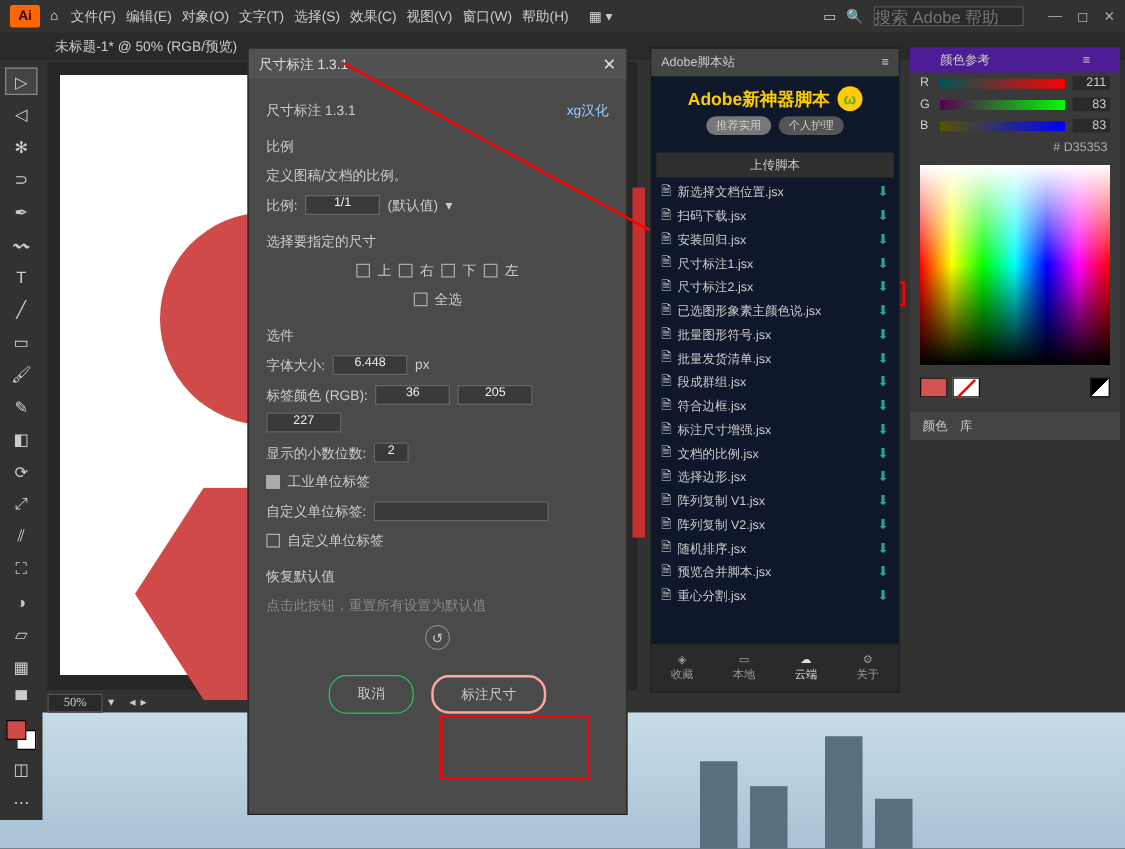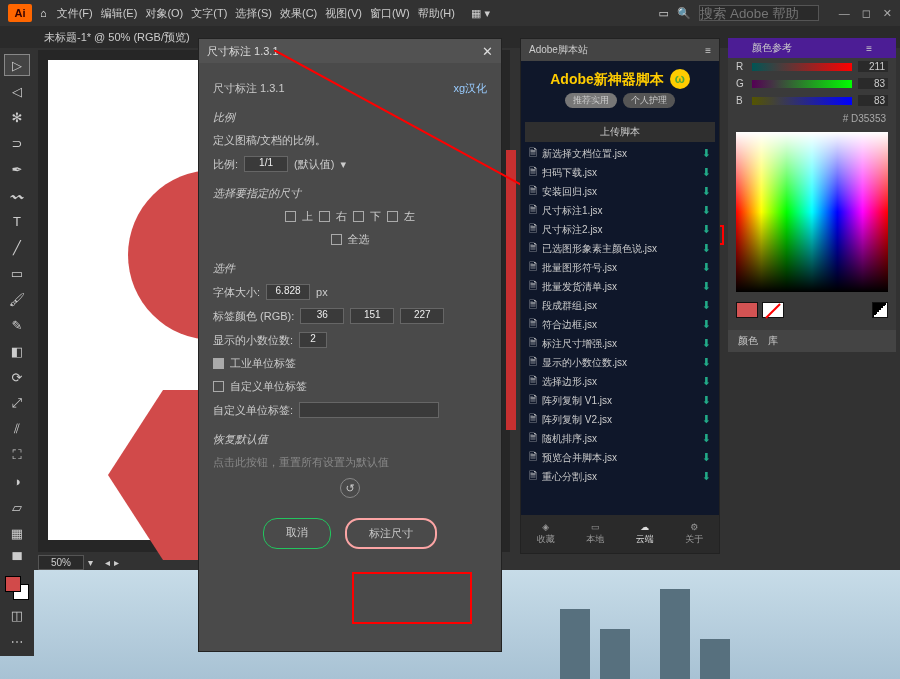--- a/index.html
+++ b/index.html
@@ -28,30 +28,30 @@
 
 
 .canvas-area { position: absolute; left: 38px; top: 50px; width: 472px; height: 502px; background: #262626; }
 .artboard { position: absolute; left: 10px; top: 10px; width: 452px; height: 480px; background: #fff; }
 .red-circle { position: absolute; left: 80px; top: 110px; width: 170px; height: 170px; background: #d14a4a; border-radius: 50%; }
 .red-hex { position: absolute; left: 60px; top: 330px; width: 220px; height: 170px; background: #d14a4a; clip-path: polygon(25% 0, 75% 0, 100% 50%, 75% 100%, 25% 100%, 0 50%); }
 .red-bar { position: absolute; right: -6px; top: 100px; width: 10px; height: 280px; background: #c73030; }
 
 
 .zoombar { position: absolute; left: 38px; top: 553px; height: 18px; display: flex; align-items: center; font-size: 10px; color: #ccc; gap: 4px; }
-.zoombar .zval { background: #2a2a2a; padding: 1px 12px; border: 1px solid #555; }
+.zoombar .zval { background: #2a2a2a; padding: 1px 12px; border: 1px solid #555; font-family: Liberation Serif, serif; }
 
 
 .dialog { position: absolute; left: 198px; top: 38px; width: 304px; height: 614px; background: #4a4a4a; color: #ccc; font-size: 11px; border: 1px solid #222; }
 .dlg-title { height: 24px; display: flex; align-items: center; padding: 0 8px; background: #525252; color: #ddd; }
 .dlg-title .x { margin-left: auto; cursor: pointer; font-size: 13px; }
 .dlg-body { padding: 10px 14px; }
 .dlg-row { margin: 8px 0; display: flex; align-items: center; gap: 6px; flex-wrap: wrap; }
-.dlg-sec { margin-top: 14px; font-style: italic; }
-.input-s { width: 44px; height: 16px; background: #3a3a3a; color: #eee; text-align: center; border: 1px solid #666; font-size: 10px; }
+.dlg-sec { margin-top: 14px; }
+.input-s { width: 60px; height: 16px; background: #3a3a3a; color: #eee; text-align: center; border: 1px solid #666; font-size: 10px; }
 .input-w { width: 140px; height: 16px; background: #3a3a3a; border: 1px solid #666; }
 .chk { width: 11px; height: 11px; border: 1px solid #aaa; display: inline-block; }
 .chk.on { background: #aaa; }
 .dlg-btn { margin-top: 20px; display: flex; gap: 14px; justify-content: center; }
 .btn { border: 1px solid #22c55e; border-radius: 14px; padding: 6px 22px; cursor: pointer; }
 .btn.primary { border: 2px solid #fca5a5; }
 .red-box1 { position: absolute; border: 2px solid #ff0000; left: 352px; top: 572px; width: 120px; height: 52px; pointer-events: none; }
 .red-box2 { position: absolute; border: 2px solid #ff0000; left: 520px; top: 225px; width: 204px; height: 20px; pointer-events: none; }
 
 
@@ -208,44 +208,44 @@
       <span class="chk"></span>
         <span>左</span>
     </div>
     <div class="dlg-row" style="justify-content:center">
       <span class="chk"></span>
         <span>全选</span>
     </div>
     <div class="dlg-sec">选件</div>
     <div class="dlg-row">
       <span>字体大小:</span>
-      <span class="input-s">6.828</span>
+      <span class="input-s">6.448</span>
       <span>px</span>
     </div>
     <div class="dlg-row">
       <span>标签颜色 (RGB):</span>
       <span class="input-s">36</span>
-      <span class="input-s">151</span>
+      <span class="input-s">205</span>
       <span class="input-s">227</span>
     </div>
     <div class="dlg-row">
       <span>显示的小数位数:</span>
       <span class="input-s" style="width:28px">2</span>
     </div>
     <div class="dlg-row">
       <span class="chk on"></span>
       <span>工业单位标签</span>
     </div>
     <div class="dlg-row">
-      <span class="chk"></span>
-      <span>自定义单位标签</span>
-    </div>
-    <div class="dlg-row">
       <span>自定义单位标签:</span>
       <span class="input-w"></span>
+    </div>
+    <div class="dlg-row">
+      <span class="chk"></span>
+      <span>自定义单位标签</span>
     </div>
     <div class="dlg-sec">恢复默认值</div>
     <div class="dlg-row" style="color:#888">
         <span>点击此按钮，重置所有设置为默认值</span>
       </div>
     <div class="dlg-row" style="justify-content:center;margin-top:6px">
       <span style="border:1px solid #888;border-radius:50%;width:20px;height:20px;display:flex;align-items:center;justify-content:center">↺</span>
     </div>
     <div class="dlg-btn">
       <div class="btn">取消</div>
@@ -327,21 +327,21 @@
         <span>符合边框.jsx</span>
         <span class="dl">⬇</span>
       </div>
       <div class="sp-item">
         <span class="fi">🗎</span>
         <span>标注尺寸增强.jsx</span>
         <span class="dl">⬇</span>
       </div>
       <div class="sp-item">
         <span class="fi">🗎</span>
-        <span>显示的小数位数.jsx</span>
+        <span>文档的比例.jsx</span>
         <span class="dl">⬇</span>
       </div>
       <div class="sp-item">
         <span class="fi">🗎</span>
         <span>选择边形.jsx</span>
         <span class="dl">⬇</span>
       </div>
       <div class="sp-item">
         <span class="fi">🗎</span>
         <span>阵列复制 V1.jsx</span>

